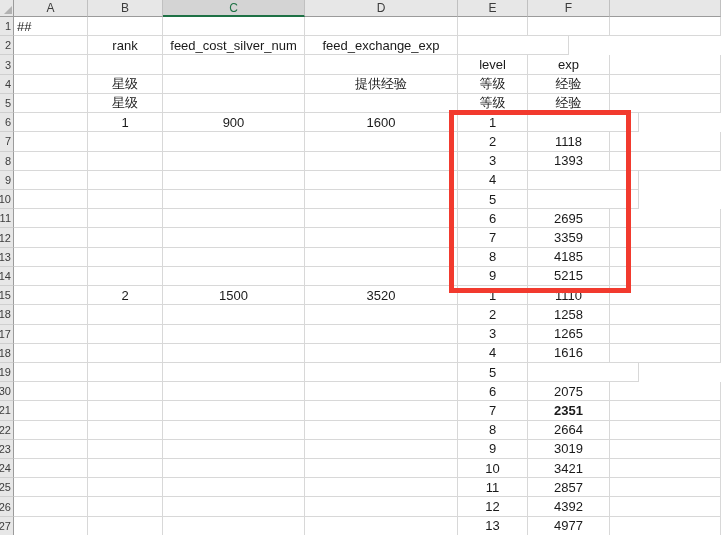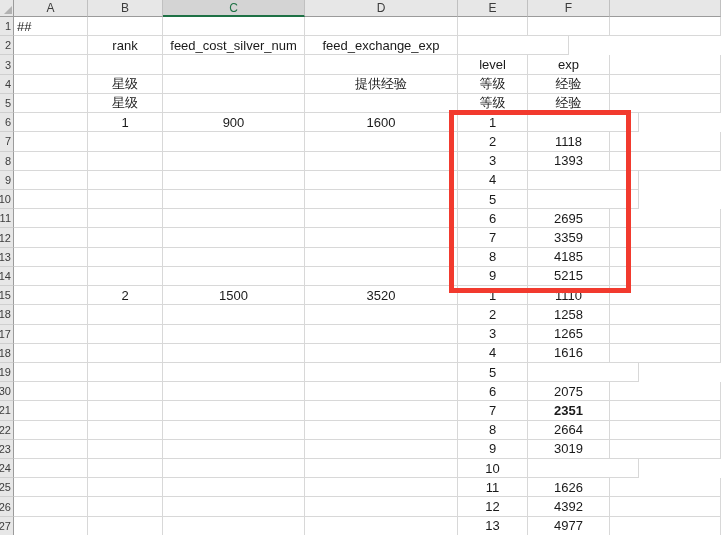--- a/index.html
+++ b/index.html
@@ -282,30 +282,31 @@
         <div class="cell" style="width: 82px; text-align: center;">3019</div>
         <div class="cell" style="width: 111px;"></div>
       </div>
       <div class="row">
         <div class="rowhdr">24</div>
         <div class="cell" style="width: 74px;"></div>
         <div class="cell" style="width: 75px;"></div>
         <div class="cell" style="width: 142px;"></div>
         <div class="cell" style="width: 153px;"></div>
         <div class="cell" style="width: 70px;">10</div>
+        <div class="cell" style="width: 82px;">3421</div>
         <div class="cell" style="width: 111px;"></div>
       </div>
       <div class="row">
         <div class="rowhdr">25</div>
         <div class="cell" style="width: 74px;"></div>
         <div class="cell" style="width: 75px;"></div>
         <div class="cell" style="width: 142px;"></div>
         <div class="cell" style="width: 153px;"></div>
         <div class="cell" style="width: 70px;">11</div>
-        <div class="cell" style="width: 82px;">1626</div>
+        <div class="cell" style="width: 82px;">2857</div>
         <div class="cell" style="width: 111px;"></div>
       </div>
       <div class="row">
         <div class="rowhdr">26</div>
         <div class="cell" style="width: 74px;"></div>
         <div class="cell" style="width: 75px;"></div>
         <div class="cell" style="width: 142px;"></div>
         <div class="cell" style="width: 153px;"></div>
         <div class="cell" style="width: 70px;">12</div>
         <div class="cell" style="width: 82px;">4392</div>

